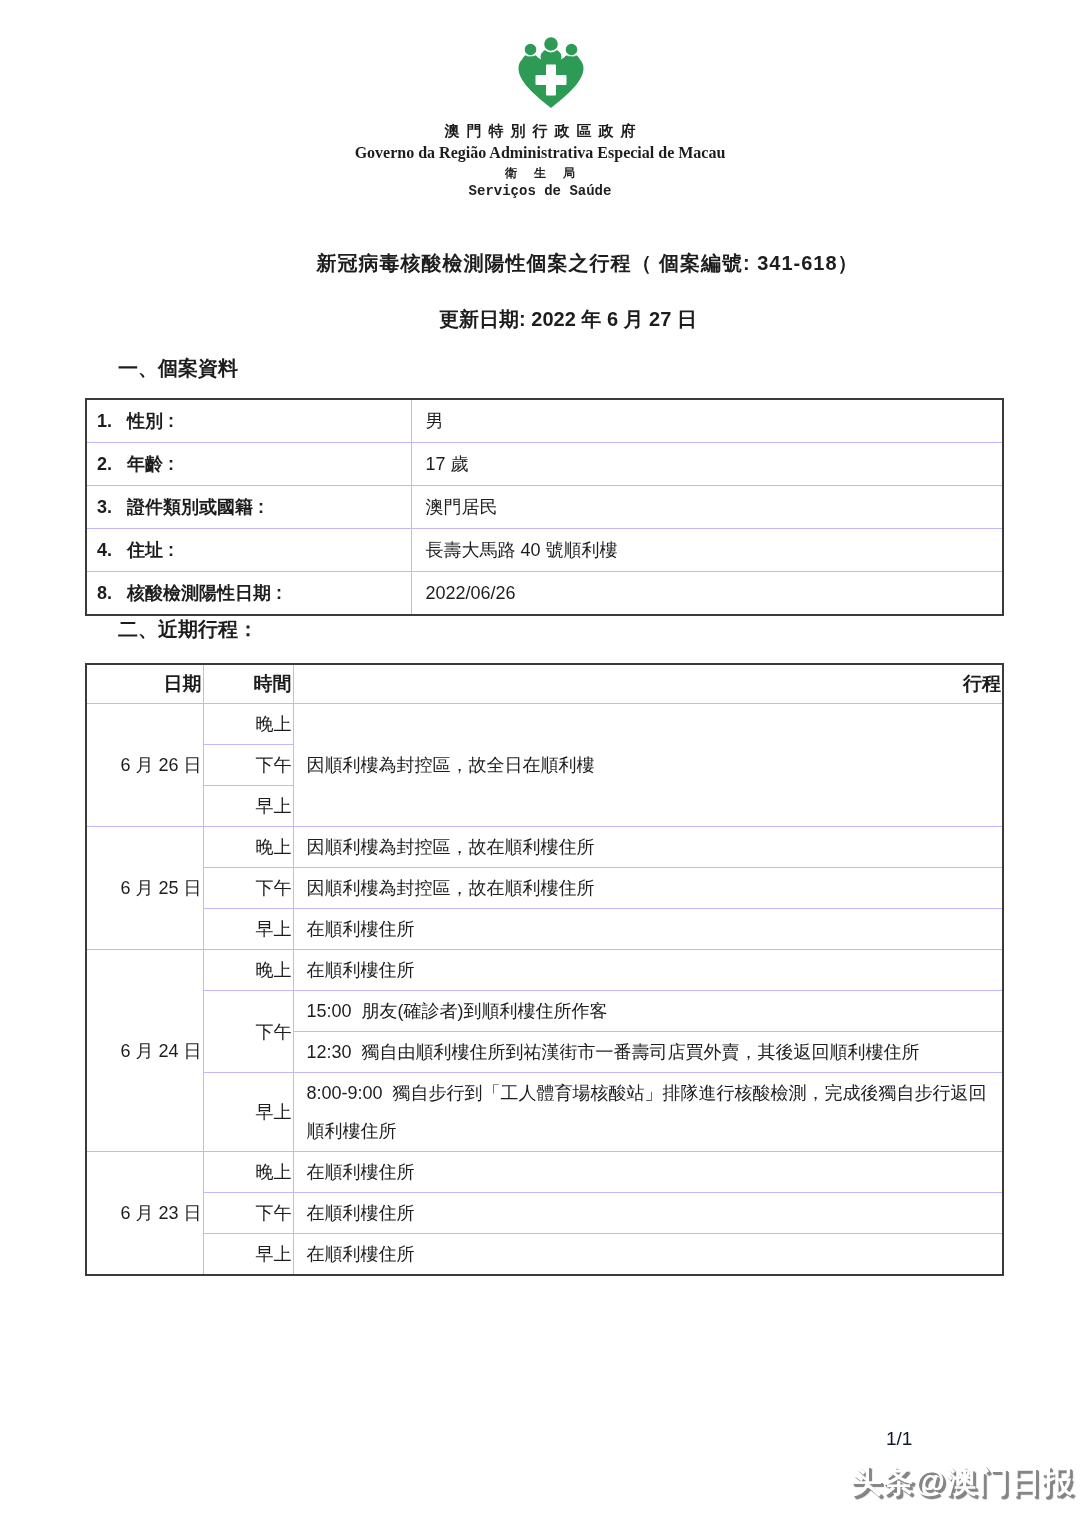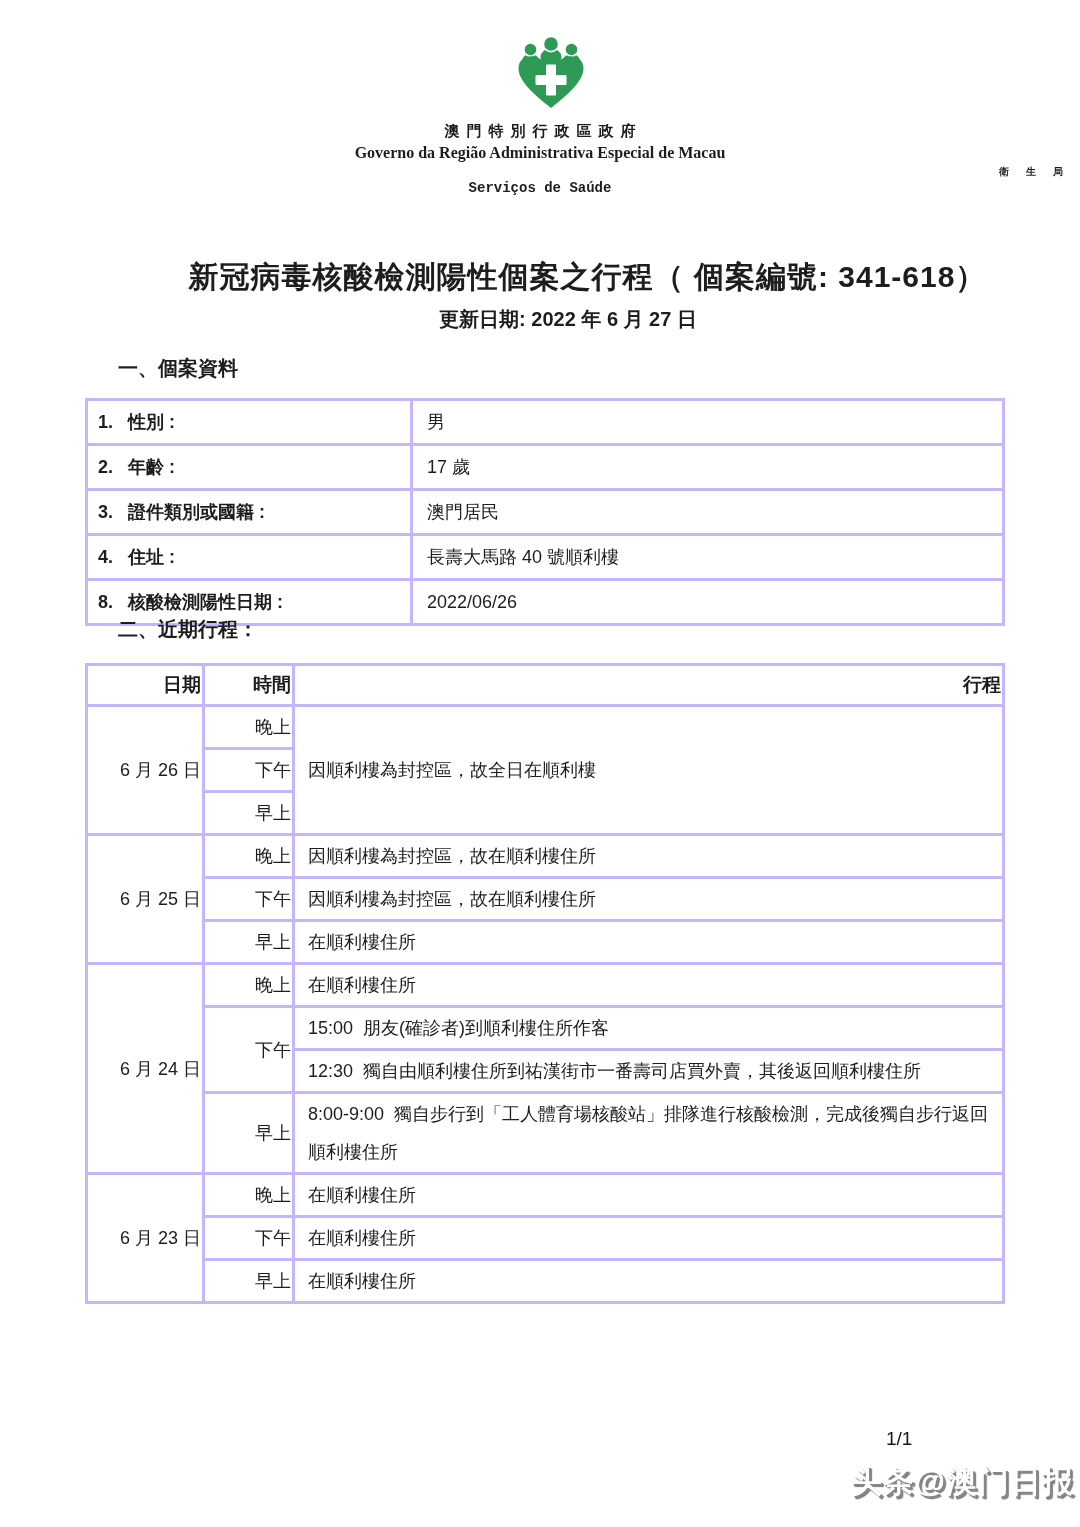--- a/index.html
+++ b/index.html
@@ -7,34 +7,34 @@
     position:relative;width:1080px;height:1527px;background:#ffffff;
     font-family:"Liberation Sans","DejaVu Sans",sans-serif;color:#1d1d1d;
     overflow:hidden;
   }
   
   .header-block{position:absolute;top:36px;left:0;width:100%;text-align:center;}
   .logo-wrap{padding-left:22px;}
   .org-zh{margin-top:8px;font-size:15px;font-weight:600;letter-spacing:7px;padding-left:7px;}
   .org-pt{margin-top:3px;font-size:16px;font-weight:700;
     font-family:"Liberation Serif","DejaVu Serif",serif;}
-  .dept-zh{margin-top:3px;font-size:10px;font-weight:600;letter-spacing:17px;padding-left:17px;text-align:right;}
+  .dept-zh{margin-top:3px;font-size:12px;font-weight:600;letter-spacing:17px;padding-left:17px;}
   .dept-pt{margin-top:1px;font-size:14px;font-weight:700;font-family:Liberation Mono, monospace;}
   
   .doc-title{position:absolute;top:237px;left:0;width:100%;box-sizing:border-box;
-    padding-left:95px;text-align:center;font-size:30px;font-weight:700;letter-spacing:1px;}
+    padding-left:95px;text-align:center;font-size:20px;font-weight:700;letter-spacing:1px;}
   .update-date{position:absolute;top:306px;left:18px;width:100%;box-sizing:border-box;
     padding-left:20px;text-align:center;font-size:20px;font-weight:700;}
   .section-heading{position:absolute;left:118px;font-size:20px;font-weight:700;}
   #sec1{top:355px;}
   #sec2{top:616px;}
   
   table{position:absolute;left:85px;border-collapse:collapse;table-layout:fixed;
     background:#fff;border:2px solid #3a3a3a;}
-  td,th{border:3px solid #c4b5fd;vertical-align:middle;overflow:hidden;}
+  td,th{border:1px solid #c4b5fd;vertical-align:middle;overflow:hidden;}
   #case-table{top:398px;width:919px;}
   #case-table td{height:40px;font-size:18px;}
   #case-table .label{font-weight:700;padding-left:10px;white-space:pre;}
   #case-table .value{padding-left:14px;}
   #itin-table{top:663px;width:919px;}
   #itin-table th{height:36px;font-size:19px;font-weight:700;text-align:right;}
   #itin-table td{height:38px;font-size:18px;}
   .date,.time{text-align:right;}
   .trip{padding-left:13px;white-space:pre-wrap;}
   .tall{line-height:38px;}

